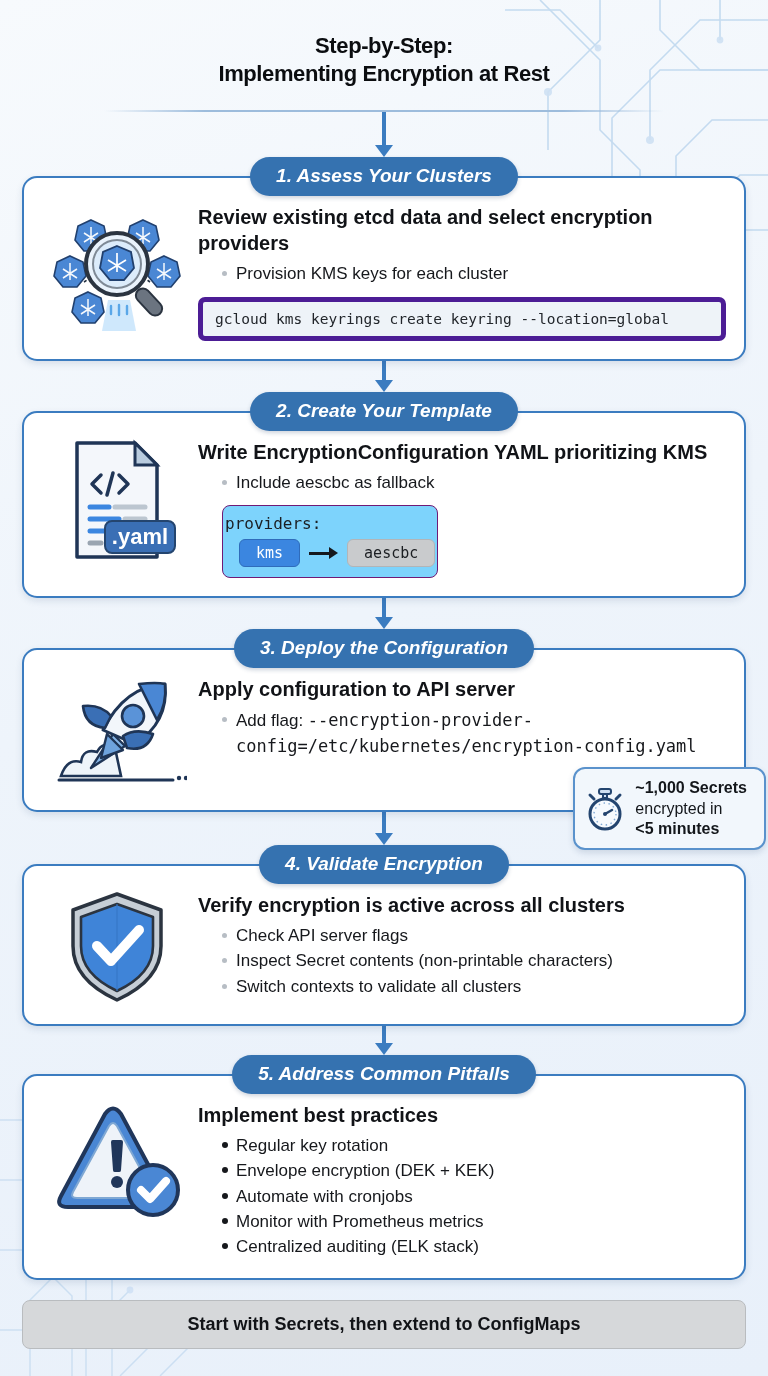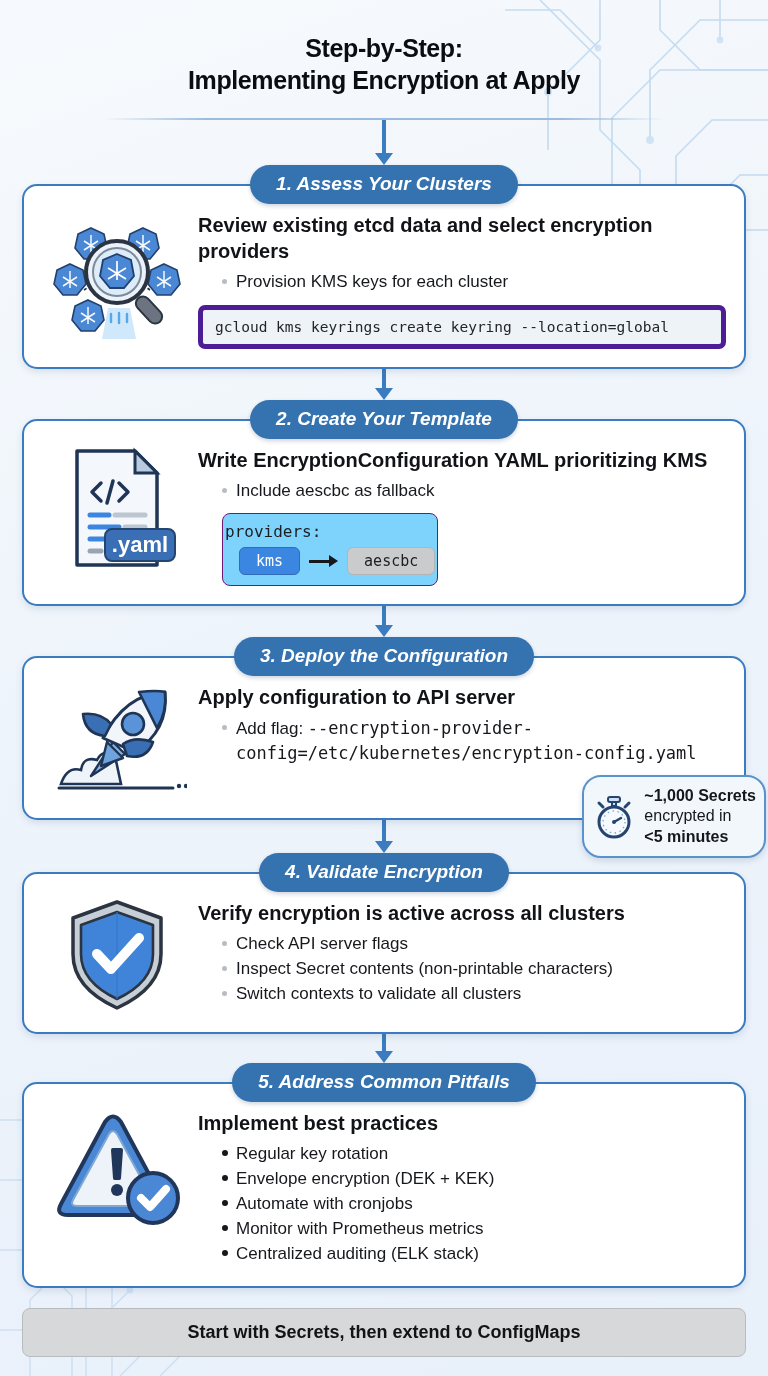--- a/index.html
+++ b/index.html
@@ -8,21 +8,21 @@
     font-family:"Liberation Sans", sans-serif;
     background:linear-gradient(160deg,#f7fafd 0%,#eef4fb 45%,#e8f0fa 100%);
     color:#16181c;
   }
   .circuits{position:absolute;inset:0;pointer-events:none;}
   .wrap{position:relative;z-index:2;padding:0 22px;box-sizing:border-box;}
 
   
   .title{
     text-align:center;padding-top:32px;
-    font-weight:bold;font-size:25px;line-height:1.28;
+    font-weight:bold;font-size:22px;line-height:1.28;
     letter-spacing:-0.4px;color:#0b0d10;
   }
   .title .l2{display:block;}
   .title-rule{
     width:560px;height:2px;margin:22px auto 0;
     background:linear-gradient(90deg,rgba(142,178,214,0) 0%,#9dbcdc 18%,#9dbcdc 82%,rgba(142,178,214,0) 100%);
   }
 
   
   .conn{display:flex;justify-content:center;}
@@ -80,22 +80,22 @@
   }
   .chip.kms{background:#3b86e0;color:#fff;border:1px solid #2f6cbb;}
   .chip.aescbc{background:#c9cbcd;color:#1b1e22;border:1px solid #b2b5b8;}
   .arrow-mini{display:flex;align-items:center;}
   .arrow-mini .ln{width:20px;height:3px;background:#16181c;}
   .arrow-mini .hd{width:0;height:0;border-top:6px solid transparent;border-bottom:6px solid transparent;border-left:9px solid #16181c;}
 
   
   .badge{
     position:absolute;right:-22px;bottom:-40px;z-index:6;
-    background:#f2f7fc;border:2px solid #5a92cc;border-radius:19px;
-    padding:9px 8px 9px 10px;display:flex;align-items:center;gap:10px;
+    background:#f2f7fc;border:2px solid #5a92cc;border-radius:12px;
+    padding:9px 17px 9px 10px;display:flex;align-items:center;gap:10px;
     box-shadow:0 3px 6px rgba(40,70,110,.16);
   }
   .badge .txt{font-size:16px;line-height:1.27;color:#14171b;}
   .badge .b{font-weight:bold;}
 
   
   .footer{
     margin:20px auto 1px;background:#d6d8da;border:1px solid #b9bcbf;border-radius:8px;
     text-align:center;font-weight:bold;font-size:18px;color:#111317;padding:13px 10px;
   }
@@ -142,21 +142,21 @@
       <circle cx="300" cy="1326" r="4"></circle>
     <circle cx="40" cy="1120" r="3.4"></circle>
       <circle cx="130" cy="1290" r="3.4"></circle>
   </g>
 </svg>
 
 <div class="wrap">
 
   <div class="title">
     <span>Step-by-Step:</span>
-    <span class="l2">Implementing Encryption at Apply</span>
+    <span class="l2">Implementing Encryption at Rest</span>
   </div>
   <div class="title-rule"></div>
 
   <div class="conn">
     <div class="conn-inner">
         <div class="stem" style="height:34px"></div>
         <div class="arw"></div>
       </div>
   </div>
 

